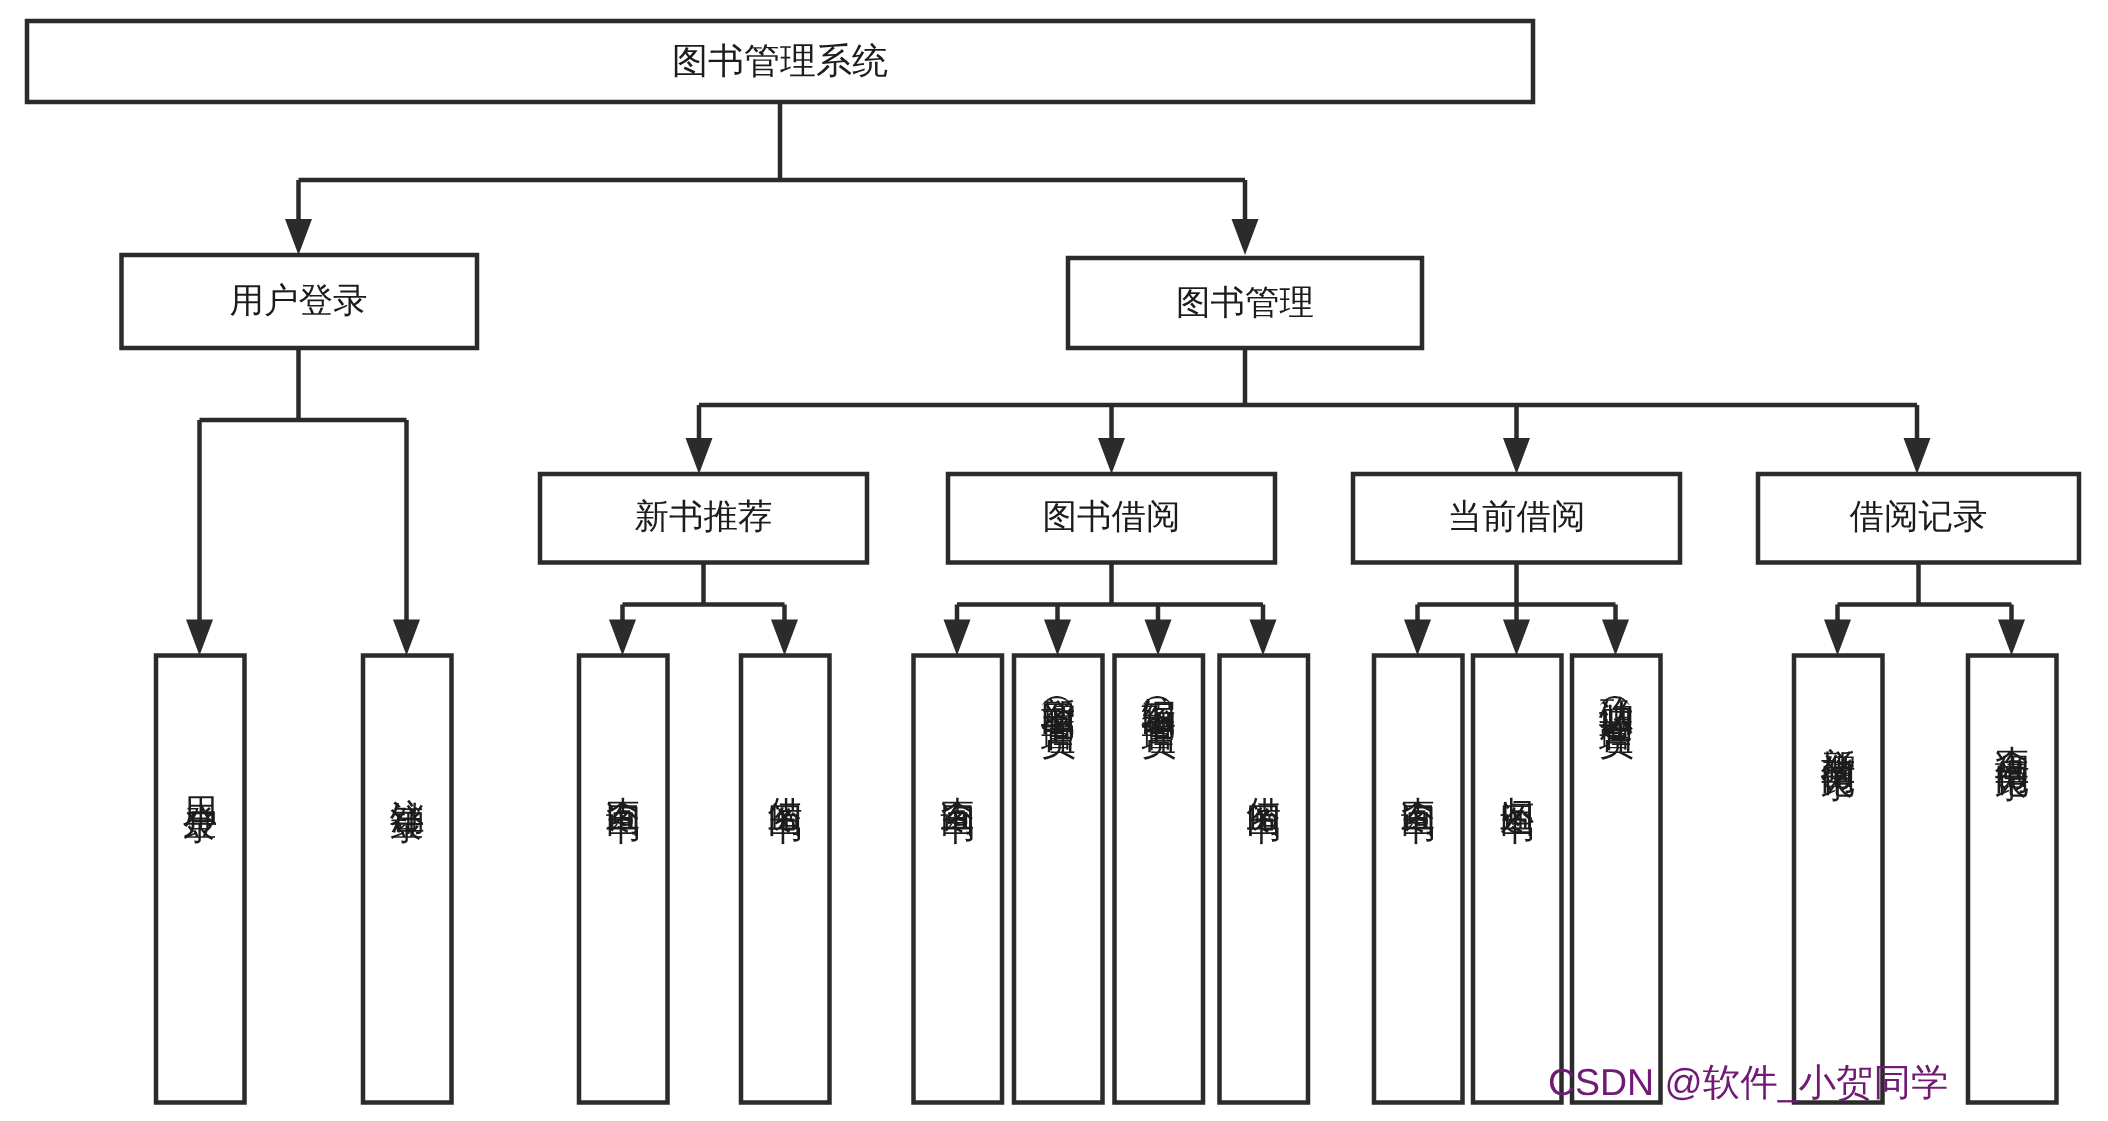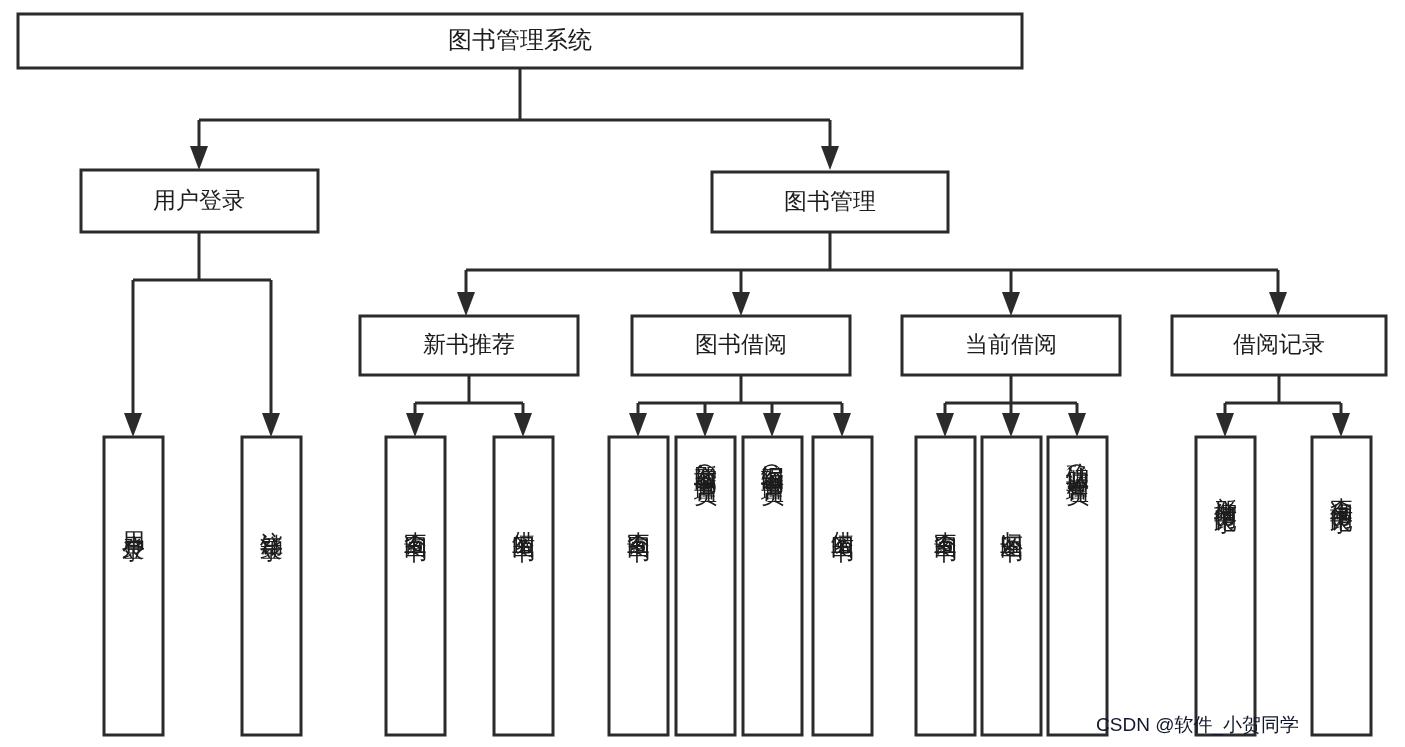--- a/index.html
+++ b/index.html
@@ -70,22 +70,22 @@
     line-height: 1.18;
     color: #1c1c1c;
     letter-spacing: 3px;
     white-space: nowrap;
   }
   #watermark {
     position: absolute;
     right: 14px;
     bottom: 9px;
     font-family: "Liberation Sans", "DejaVu Sans", sans-serif;
-    font-size: 19px;
-    color: #0f172a;
+    font-size: 25px;
+    color: #701a75;
     white-space: nowrap;
     pointer-events: none;
   }
 </style>
 </head>
 <body>
 
 <div id="diagram-root">
 
   <svg class="diagram" viewBox="0 0 1405 747" xmlns="http://www.w3.org/2000/svg">

